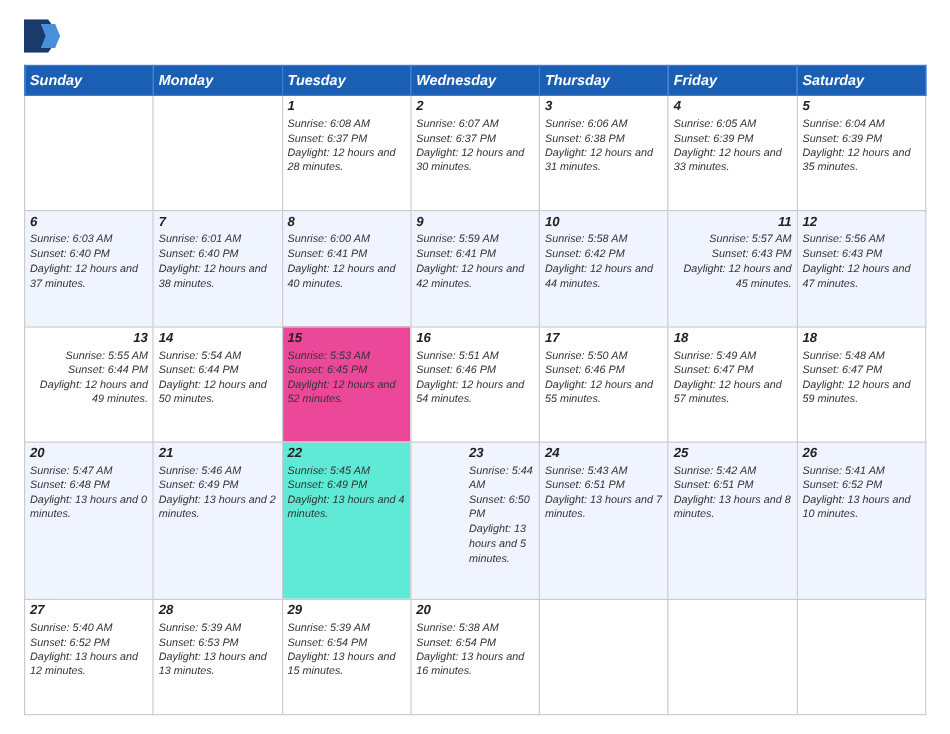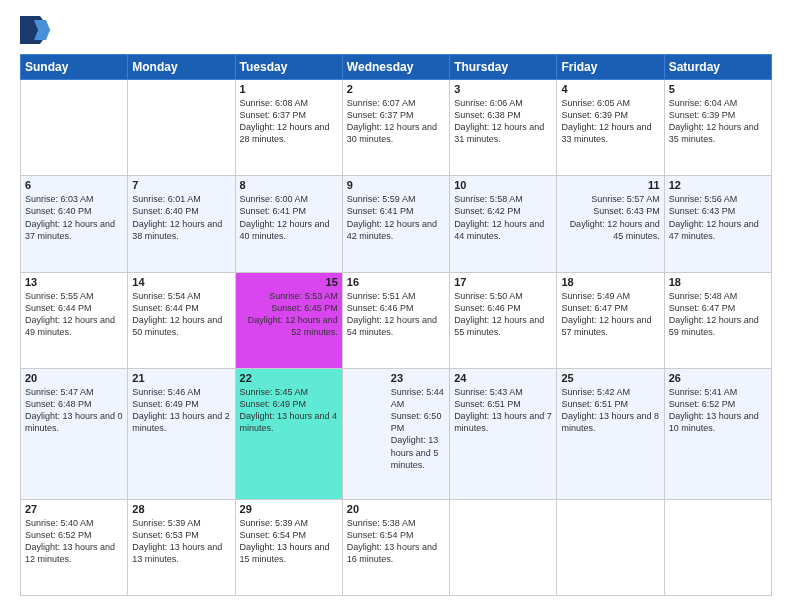--- a/index.html
+++ b/index.html
@@ -9,20 +9,21 @@
       font-family: Arial, sans-serif;
       background: #fff;
       overflow: hidden;
     }
     .page {
       width: 792px;
       height: 612px;
       padding: 16px 20px;
       display: flex;
       flex-direction: column;
+      font-style: italic;
     }
     .header {
       display: flex;
       align-items: flex-start;
       justify-content: space-between;
       margin-bottom: 10px;
     }
     .logo {
       display: flex;
       align-items: center;
@@ -183,29 +184,29 @@
           <td style="background: rgb(240, 244, 255); text-align: right;">
             <span class="day-num">11</span>
             <div class="day-info">Sunrise: 5:57 AM<br>Sunset: 6:43 PM<br>Daylight: 12 hours and 45 minutes.</div>
           </td>
           <td style="background: rgb(240, 244, 255);">
             <span class="day-num">12</span>
             <div class="day-info">Sunrise: 5:56 AM<br>Sunset: 6:43 PM<br>Daylight: 12 hours and 47 minutes.</div>
           </td>
         </tr>
         <tr>
-          <td style="background: rgb(255, 255, 255);">
+          <td style="background: rgb(255, 255, 255); text-align: right;">
             <span class="day-num">13</span>
             <div class="day-info">Sunrise: 5:55 AM<br>Sunset: 6:44 PM<br>Daylight: 12 hours and 49 minutes.</div>
           </td>
           <td style="background: rgb(255, 255, 255);">
             <span class="day-num">14</span>
             <div class="day-info">Sunrise: 5:54 AM<br>Sunset: 6:44 PM<br>Daylight: 12 hours and 50 minutes.</div>
           </td>
-          <td style="background: #d946ef; text-align: right;">
+          <td style="background: #ec4899;">
             <span class="day-num">15</span>
             <div class="day-info">Sunrise: 5:53 AM<br>Sunset: 6:45 PM<br>Daylight: 12 hours and 52 minutes.</div>
           </td>
           <td style="background: rgb(255, 255, 255);">
             <span class="day-num">16</span>
             <div class="day-info">Sunrise: 5:51 AM<br>Sunset: 6:46 PM<br>Daylight: 12 hours and 54 minutes.</div>
           </td>
           <td style="background: rgb(255, 255, 255);">
             <span class="day-num">17</span>
             <div class="day-info">Sunrise: 5:50 AM<br>Sunset: 6:46 PM<br>Daylight: 12 hours and 55 minutes.</div>

